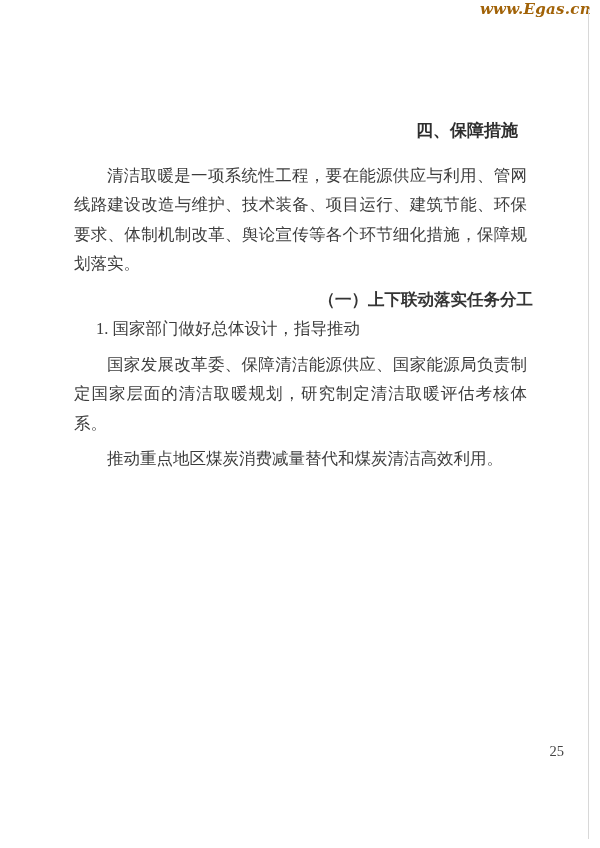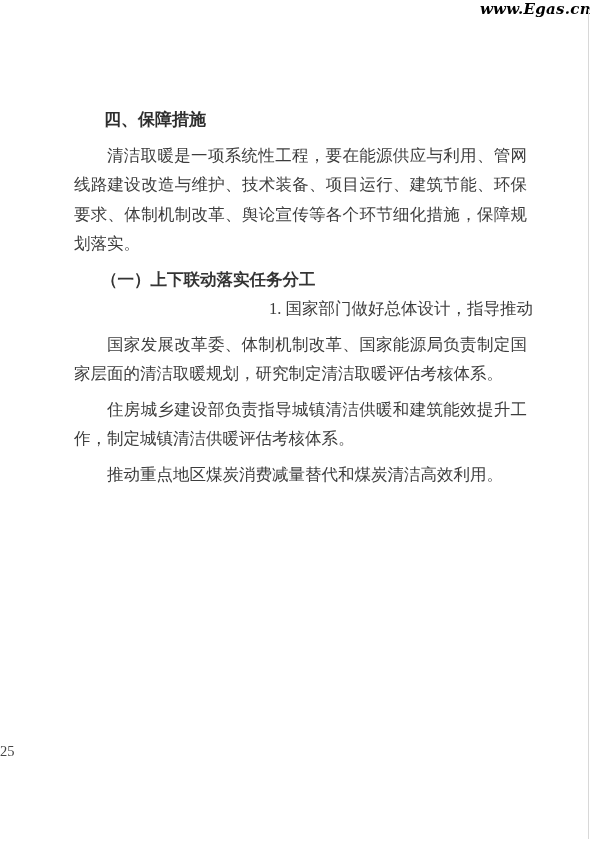--- a/index.html
+++ b/index.html
@@ -40,79 +40,78 @@
     position: absolute;
     left: 68px;
     top: 101px;
     width: 465px;
     font-size: 16.5px;
     line-height: 29.5px;
     color: #3c3c3c;
     text-align: justify;
   }
   .doc-heading {
-    margin: 4px;
+    margin: 15px;
     font-family: "Liberation Sans", "DejaVu Sans", sans-serif;
     font-size: 17px;
     line-height: 29.5px;
     font-weight: 700;
     color: #2e2e2e;
     text-indent: 32px;
-    text-align: left;
+    text-align: right;
   }
   .para {
     margin: 6px;
     text-indent: 2em;
   }
   .sub-heading {
     margin: 0;
     text-indent: 2em;
     font-weight: 700;
     color: #343434;
-    text-align: left;
+    text-align: right;
   }
   .numbered {
     margin: 0;
     text-indent: 1.7em;
-    text-align: right;
+    text-align: left;
   }
   .page-number {
     position: absolute;
     top: 743px;
     left: 0;
     width: 564px;
-    text-align: left;
+    text-align: right;
     font-size: 14.5px;
     color: #454545;
     font-family: "Liberation Serif", "DejaVu Serif", serif;
   }
 </style>
 </head>
 <body>
 
 <div class="page">
 
-  <span class="watermark" style="color: #000000;">www.Egas.cn</span>
+  <span class="watermark" style="color: #a16207;">www.Egas.cn</span>
 
   <div class="scan-edge"></div>
 
   <div class="content">
     <h1 class="doc-heading">四、保障措施</h1>
 
     <p class="para">清洁取暖是一项系统性工程，要在能源供应与利用、管网线路建设改造与维护、技术装备、项目运行、建筑节能、环保要求、体制机制改革、舆论宣传等各个环节细化措施，保障规划落实。</p>
 
     <p class="sub-heading">（一）上下联动落实任务分工</p>
 
     <p class="numbered">1. 国家部门做好总体设计，指导推动</p>
 
 
-    <p class="para">国家发展改革委、体制机制改革、国家能源局负责制定国家层面的清洁取暖规划，研究制定清洁取暖评估考核体系。</p>
+    <p class="para">国家发展改革委、保障清洁能源供应、国家能源局负责制定国家层面的清洁取暖规划，研究制定清洁取暖评估考核体系。</p>
 
 
 
-    <p class="para">住房城乡建设部负责指导城镇清洁供暖和建筑能效提升工作，制定城镇清洁供暖评估考核体系。</p>
 
     <p class="para">推动重点地区煤炭消费减量替代和煤炭清洁高效利用。</p>
   </div>
 
   <div class="page-number">25</div>
 
 </div>
 
 </body></html>

